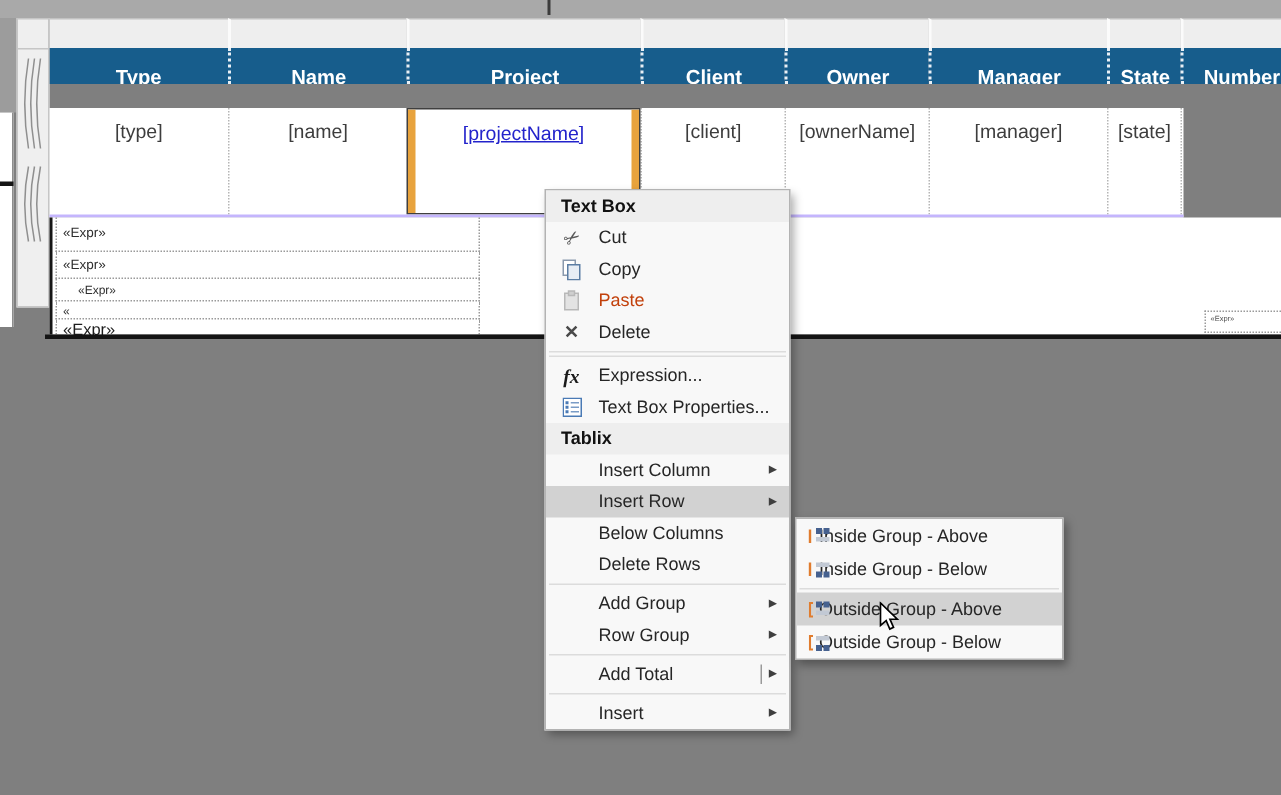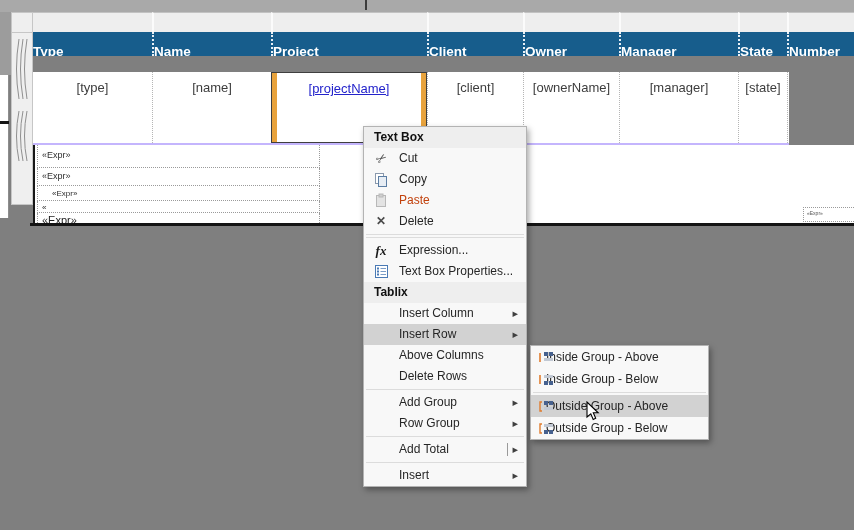--- a/index.html
+++ b/index.html
@@ -18,21 +18,21 @@
   .row-handle-col{left:11px;top:12px;width:22px;height:193px;background:#efefef;border:1px solid #c6c6c6;}
   .corner-cell{height:19px;border-bottom:1px solid #c6c6c6;}
   .bracket-group{height:72px;display:flex;align-items:center;justify-content:center;}
   .bracket-group.second{height:62px;}
 
   
   .col-handles{left:33px;top:12px;width:821px;height:20px;display:flex;overflow:hidden;}
   .hcell{background:#eeeeee;border-left:2px solid #fbfbfb;border-top:1px solid #c2c2c2;box-sizing:border-box;height:20px;flex:none;}
   .hcell.first{border-left:none;}
   .header-row{left:33px;top:32px;width:821px;height:40px;display:flex;overflow:hidden;}
-  .hdr{color:#ffffff;font-weight:bold;font-size:13.5px;line-height:40px;border-left:2px dotted #e9f0f6;box-sizing:border-box;flex:none;height:24px;white-space:nowrap;overflow:hidden;}
+  .hdr{color:#ffffff;font-weight:bold;font-size:13.5px;text-align:center;line-height:40px;border-left:2px dotted #e9f0f6;box-sizing:border-box;flex:none;height:24px;white-space:nowrap;overflow:hidden;}
   .hdr.first{border-left:none;}
   .data-row{left:33px;top:72px;width:756px;height:73px;display:flex;overflow:hidden;background:#ffffff;border-bottom:2px solid #c4b5fd;box-sizing:border-box;}
   .dcell{border-left:1px dotted #b5b5b5;box-sizing:border-box;text-align:center;padding-top:8px;font-size:13px;color:#3d3d3d;flex:none;height:71px;white-space:nowrap;overflow:hidden;}
   .dcell.first{border-left:none;}
   .dcell.selected{position:relative;border:1px solid #3f3f3f;}
   .sel-bar{position:absolute;top:0;bottom:0;width:5px;}
   .sel-bar.left{left:0;}
   .sel-bar.right{right:0;}
   .linktext{text-decoration:underline;}
   .w0{width:119px}.w1{width:119px}.w2{width:156px}.w3{width:96px}.w4{width:96px}.w5{width:119px}.w6{width:49px}.w7{width:80px}
@@ -207,21 +207,21 @@
 
     <div class="mh">Tablix</div>
 
     <div class="mi has-sub">
       <span>Insert Column</span>
     </div>
     <div class="mi has-sub hl" style="background: rgb(210, 210, 210);">
       <span>Insert Row</span>
     </div>
     <div class="mi">
-      <span>Above Columns</span>
+      <span>Below Columns</span>
     </div>
     <div class="mi">
       <span>Delete Rows</span>
     </div>
 
     <div class="msep"></div>
 
     <div class="mi has-sub">
       <span>Add Group</span>
     </div>

